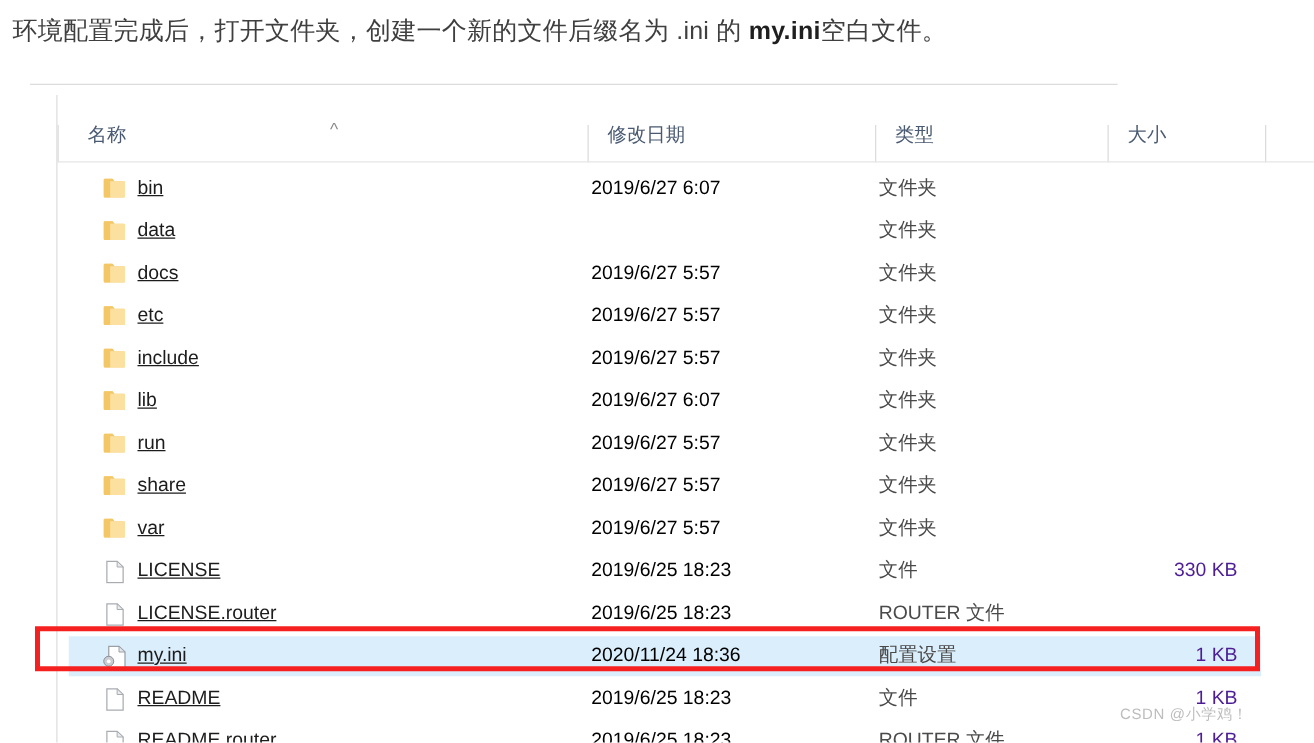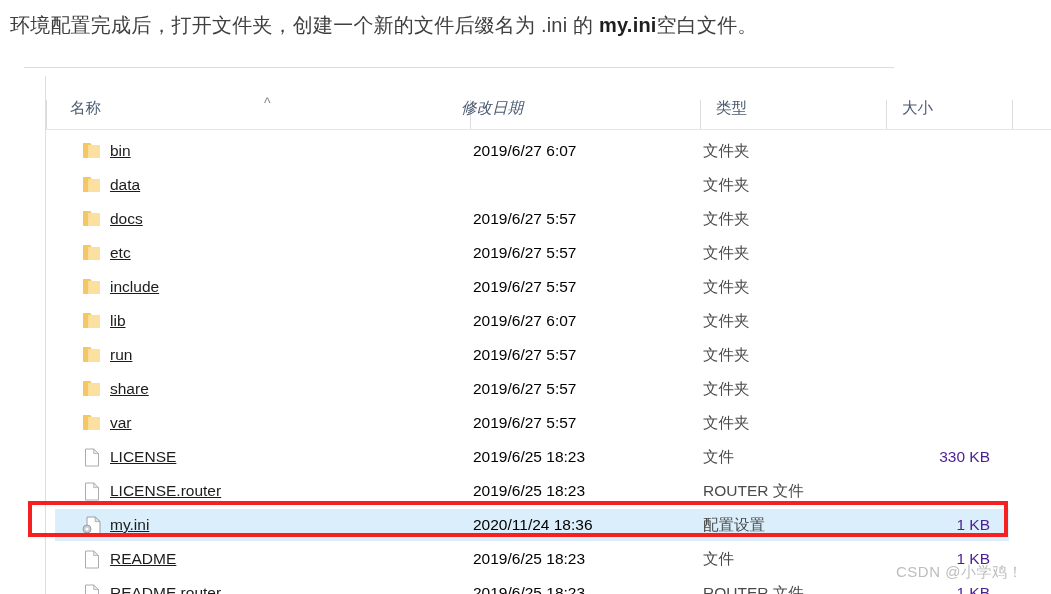--- a/index.html
+++ b/index.html
@@ -130,21 +130,21 @@
     border: 4px solid #f52020;
     box-sizing: border-box;
     pointer-events: none;
   }
 
   
   .watermark {
     position: absolute;
     left: 896px;
     top: 563px;
-    font-size: 15px;
+    font-size: 12px;
     color: #bdbdbd;
     white-space: nowrap;
     letter-spacing: 0.5px;
   }
 </style>
 </head>
 <body>
 
 <div class="intro">
   <span>环境配置完成后，打开文件夹，创建一个新的文件后缀名为 .ini 的 </span><b>my.ini</b><span>空白文件。</span>
@@ -152,21 +152,21 @@
 
 <div class="explorer">
 
   <div class="left-rail"></div>
 
   <div class="col-head" style="left:0; width:1051px;">
     <div class="col-sep" style="left:22px;"></div>
     <div class="lbl" style="left:46px;">名称</div>
     <div class="sort-caret">^</div>
     <div class="col-sep" style="left:446px;"></div>
-    <div class="lbl" style="left:437px;font-style:italic;">修改日期</div>
+    <div class="lbl" style="left:462px;">修改日期</div>
     <div class="col-sep" style="left:676px;"></div>
     <div class="lbl" style="left:692px;">类型</div>
     <div class="col-sep" style="left:862px;"></div>
     <div class="lbl" style="left:878px;">大小</div>
     <div class="col-sep" style="left:988px;"></div>
   </div>
   <div class="head-underline"></div>
 
   <div class="rows" id="rows">
       <div class="row">

